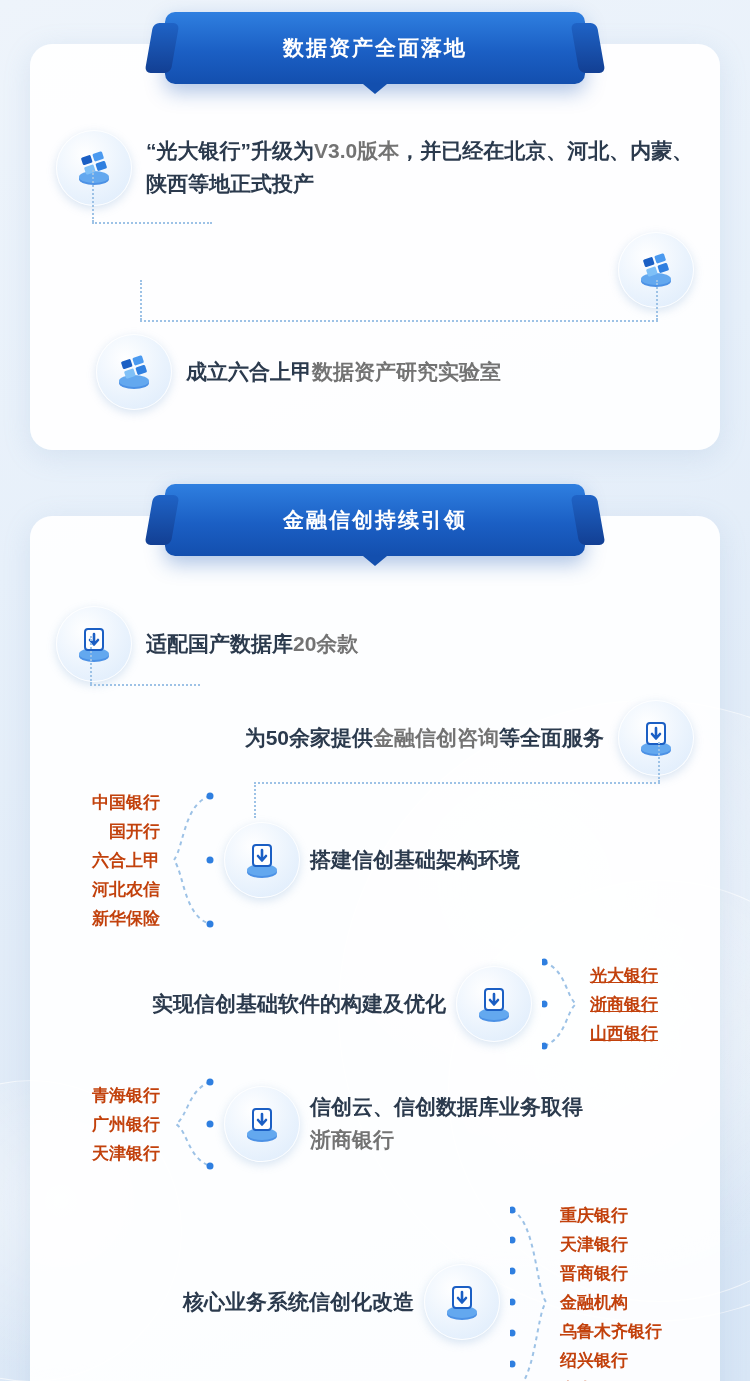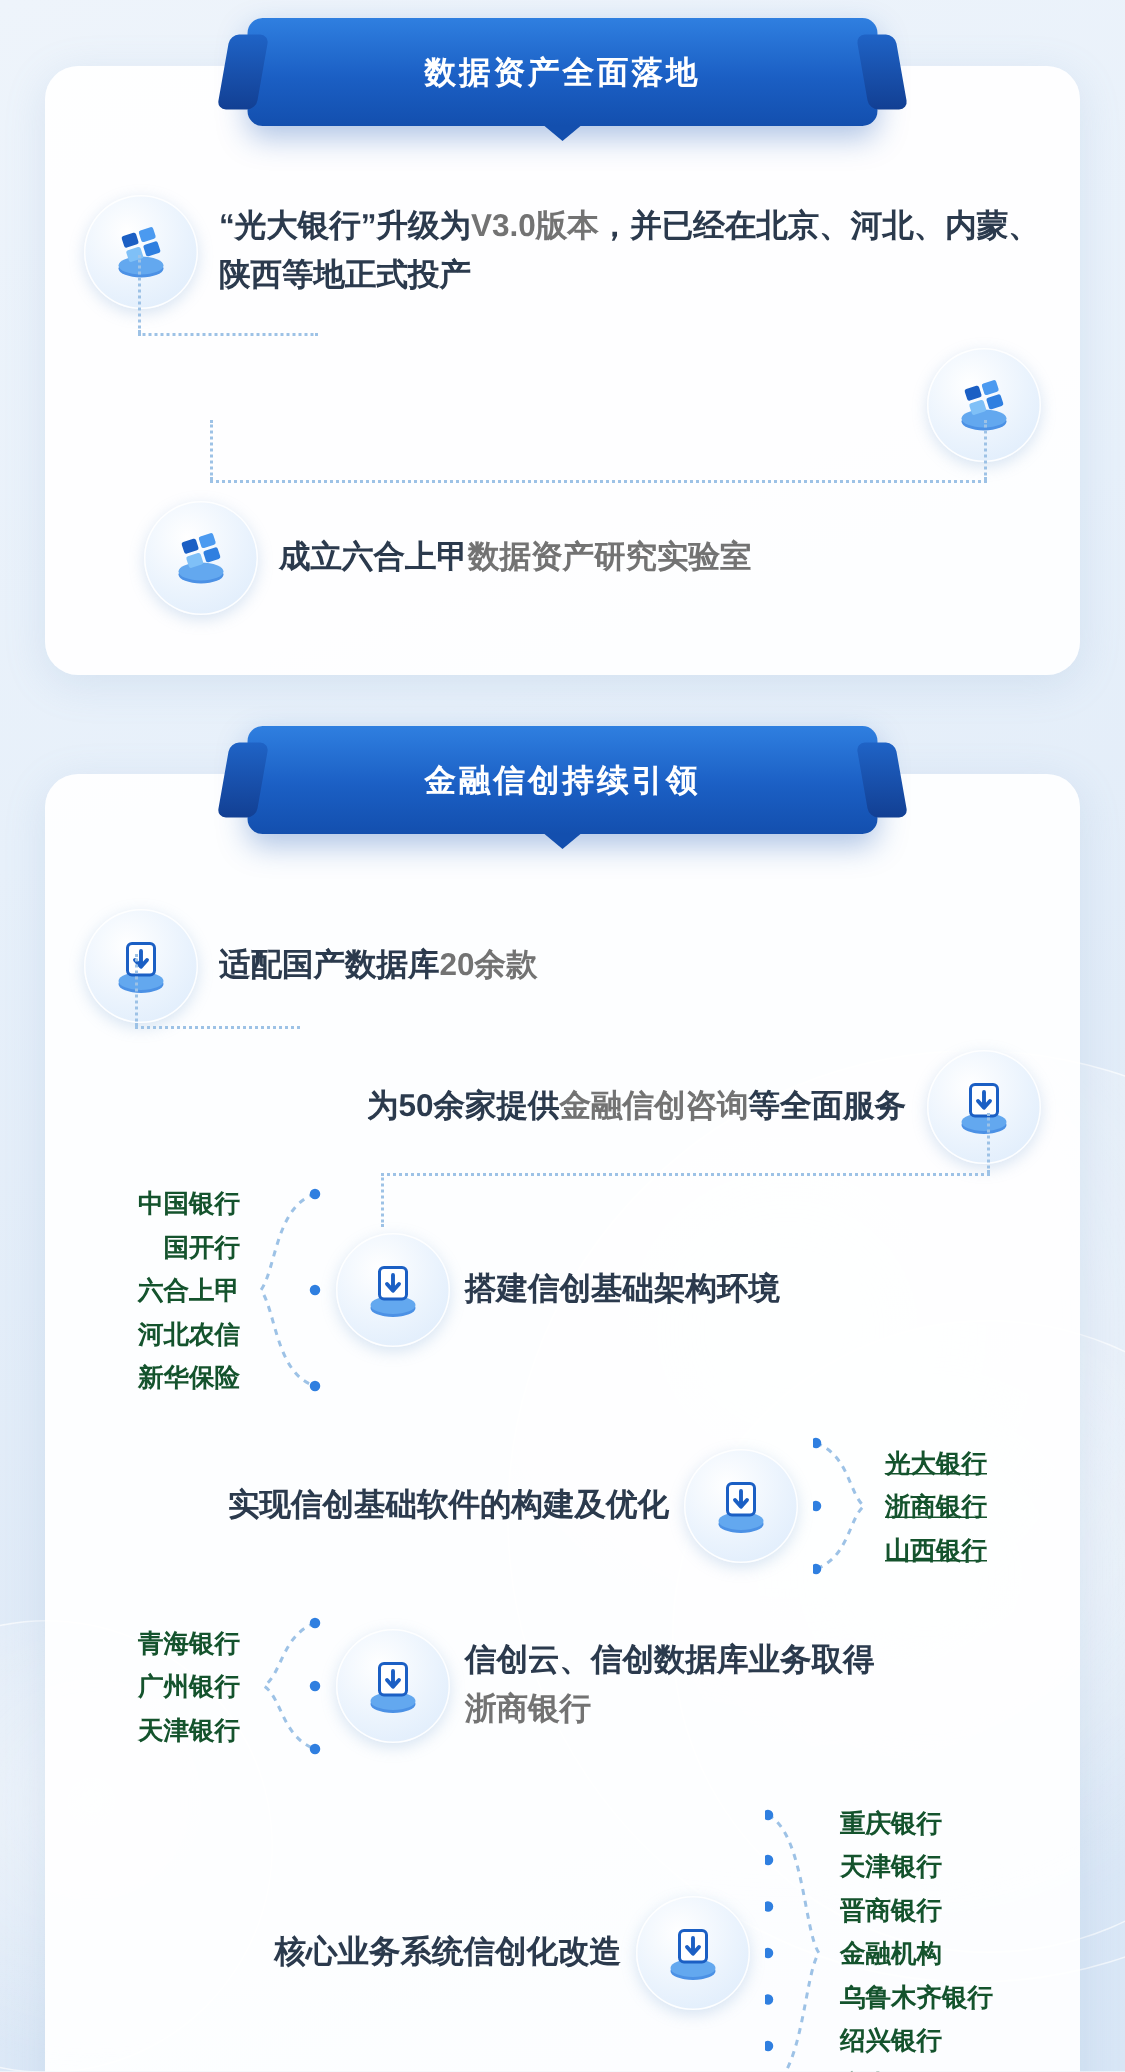--- a/index.html
+++ b/index.html
@@ -73,21 +73,21 @@
   }
   .txt .accent{color:#737373;}
   .r1{margin-bottom:26px;}
   .r2{margin-bottom:26px;}
 
   
   .dots{position:absolute;border-left:2px dotted #9dc2e6;}
   .dots-h{position:absolute;border-top:2px dotted #9dc2e6;}
 
   
-  .banks{display:flex;flex-direction:column;gap:6px;font-size:17px;color:#14532d;font-weight:bold;justify-content:space-between;}
+  .banks{display:flex;flex-direction:column;gap:6px;font-size:17px;color:#c2410c;font-weight:bold;justify-content:space-between;}
   .banks.left{align-items:flex-end;text-align:right;}
   .banks.right{align-items:flex-start;text-align:left;}
   .bank{white-space:nowrap;}
 
   .grp{display:flex;align-items:center;gap:10px;position:relative;}
 
   
   .brace{flex:0 0 auto;}
   .sec2 .block{margin-bottom:18px;}
 </style>

